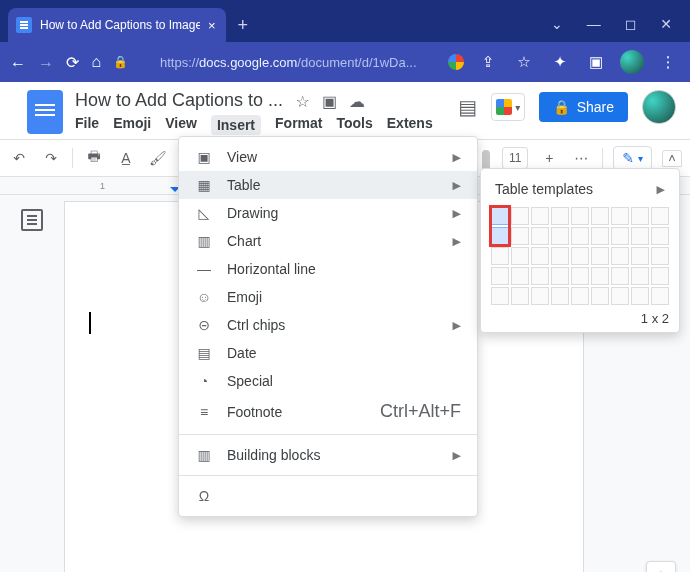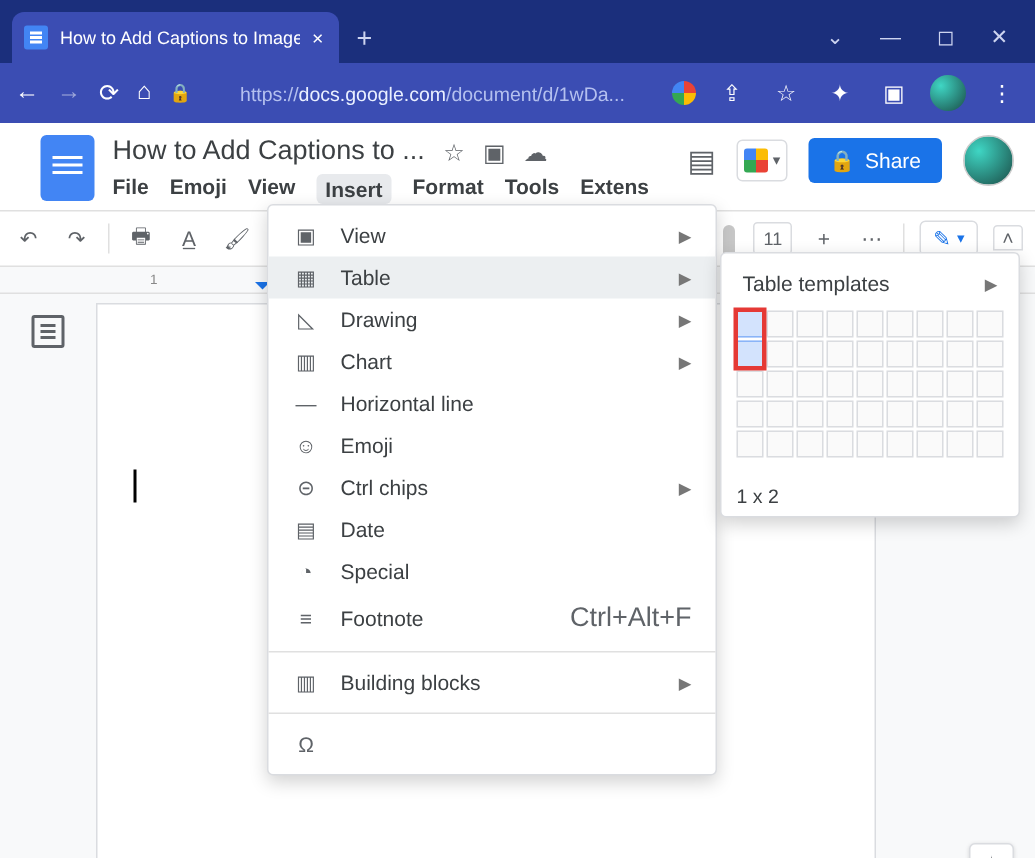--- a/index.html
+++ b/index.html
@@ -74,21 +74,21 @@
   .menu-div { height: 1px; background: #e0e0e0; margin: 6px 0; }
 
   
   .submenu { position: absolute; left: 480px; top: 168px; width: 200px; background: #fff; border: 1px solid #dadce0; box-shadow: 0 4px 12px rgba(0,0,0,.18); border-radius: 4px; padding: 8px 10px 6px; z-index: 11; }
   .submenu-head { display: flex; align-items: center; font-size: 14px; color: #3c4043; padding: 4px 4px 10px; }
   .submenu-head .arrow { margin-left: auto; color: #777; font-size: 11px; }
   .gridpick { display: grid; grid-template-columns: repeat(9, 18px); grid-template-rows: repeat(5, 18px); gap: 2px; justify-content: center; }
   .cell { border: 1px solid #dadce0; background: #fafafa; }
   .cell.sel { background: #d3e3fd; border-color: #8ab4f8; }
   .redbox { position: absolute; border: 3px solid #e53935; pointer-events: none; }
-  .sizelabel { text-align: left; font-size: 13px; color: #3c4043; margin-top: 18px; }
+  .sizelabel { text-align: right; font-size: 13px; color: #3c4043; margin-top: 6px; }
 
   
   .vscroll { position: absolute; right: 200px; top: 140px; width: 8px; height: 240px; }
   .vscroll .thumb { width: 8px; background: #c7c7c7; border-radius: 4px; height: 110px; margin-top: 10px; }
 
   .explore { position: absolute; right: 14px; bottom: 14px; width: 30px; height: 30px; background: #fff; border: 1px solid #dadce0; border-radius: 4px; display: flex; align-items: center; justify-content: center; color: #5f6368; box-shadow: 0 1px 3px rgba(0,0,0,.15); }
 </style>
 </head>
 <body>
 

